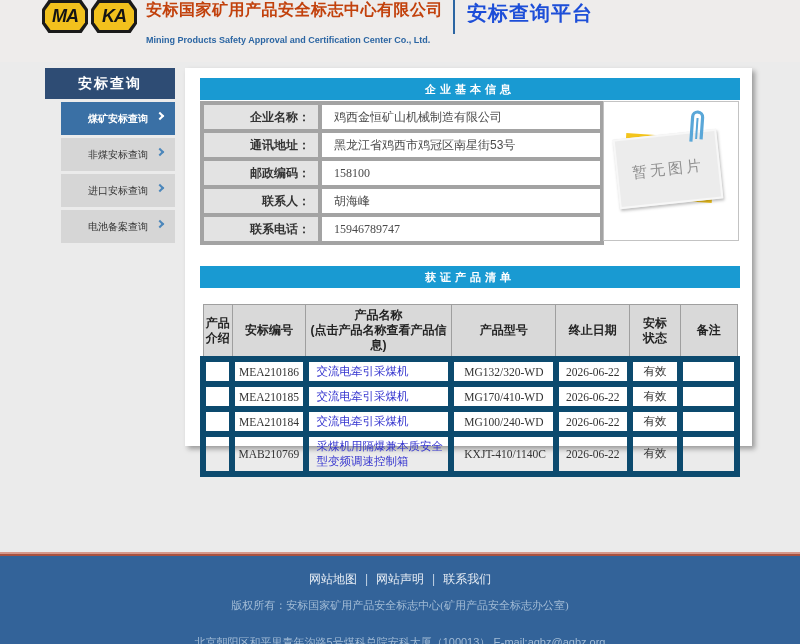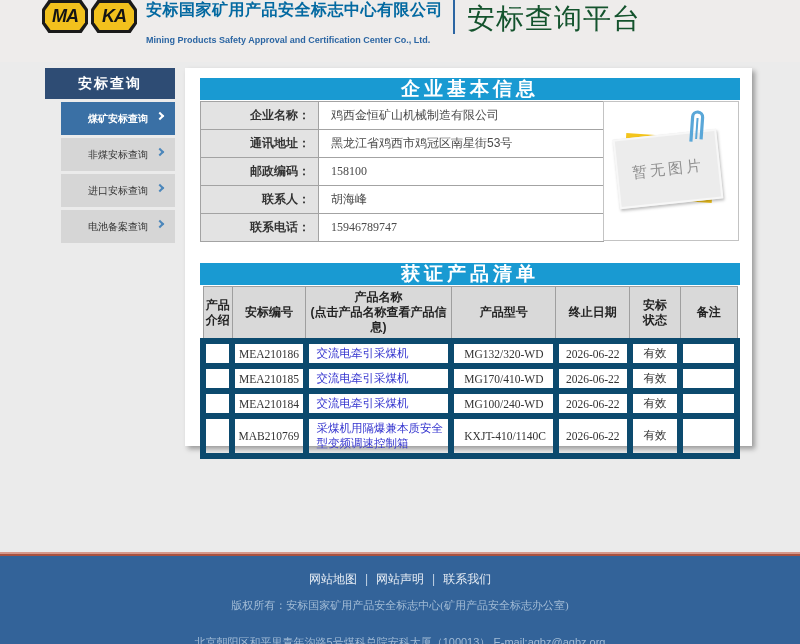--- a/index.html
+++ b/index.html
@@ -27,24 +27,24 @@
   }
   .badge-inner {
     width:40px; height:27px;
     background:#f2c11d;
     clip-path:polygon(14% 0,86% 0,100% 28%,100% 72%,86% 100%,14% 100%,0 72%,0 28%);
     display:flex; align-items:center; justify-content:center;
     font-weight:bold; font-style:italic; font-size:18px; color:#141414;
     letter-spacing:-1px;
   }
   .org-block { margin-left:9px; }
-  .org-cn { font-size:16px; font-weight:bold; color:#0369a1; letter-spacing:0.5px; }
+  .org-cn { font-size:16px; font-weight:bold; color:#c2410c; letter-spacing:0.5px; }
   .org-en { font-size:9px; font-weight:bold; color:#2c66a3; margin-top:14px; }
   .header-divider { width:2px; height:34px; background:#2c66a3; margin:0 12px 0 10px; }
-  .platform-title { font-size:28px; font-weight:normal; color:#14532d; letter-spacing:1px; }
+  .platform-title { font-size:20px; font-weight:bold; color:#1d4ed8; letter-spacing:1px; }
 
   
   .sidebar { position:absolute; left:45px; top:68px; width:130px; }
   .sb-header {
     height:31px; line-height:31px;
     background:#2e4c74; color:#fff;
     text-align:center; font-size:14px; font-weight:bold; letter-spacing:2px;
   }
   .sb-item {
     height:33px; margin-top:3px;
@@ -66,27 +66,27 @@
   .panel {
     position:absolute; left:185px; top:68px;
     width:567px; height:378px;
     background:#fff;
     box-shadow:3px 3px 5px rgba(0,0,0,0.35);
     padding:10px 12px 0 15px;
   }
   .section-header {
     height:22px; line-height:22px;
     background:#199ad2; color:#fff;
-    font-size:19px; font-weight:bold;
+    font-size:11px; font-weight:bold;
     text-align:center; letter-spacing:4px;
   }
   .ent-wrap { display:flex; margin-top:1px; }
   table { border-collapse:collapse; }
   .ent-table { width:404px; }
-  .ent-table td { border:1px solid #a3a3a3; height:28px; font-size:12px; }
+  .ent-table td { border:4px solid #a3a3a3; height:28px; font-size:12px; }
   .ent-table td.label {
     width:118px; background:#e3e3e3;
     text-align:right; padding-right:8px;
     font-weight:bold; color:#333;
   }
   .ent-table td.value { padding-left:12px; color:#4a4a4a; }
   .ascii { font-family:"Liberation Serif", serif; font-size:13px; }
 
   .noimg-box {
     width:136px; height:140px;
@@ -108,21 +108,21 @@
     border:2px solid #f7f7f7;
     box-shadow:1px 2px 3px rgba(0,0,0,0.25);
     transform:rotate(-6deg);
     display:flex; align-items:center; justify-content:center;
   }
   .noimg-text { font-size:15px; color:#8f8f8f; letter-spacing:3px; }
   .paperclip { position:absolute; right:30px; top:6px; transform:rotate(4deg); }
 
   
   .prod-section { margin-top:21px; }
-  .prod-table { width:100%; margin-top:1px; table-layout:fixed; }
+  .prod-table { width:100%; margin-top:16px; table-layout:fixed; }
   .prod-table th {
     background:#d9d9d9;
     border:1px solid #9f9f9f;
     font-size:12px; font-weight:bold; color:#222;
     padding:3px 2px; height:32px;
     white-space:pre-line; line-height:1.25;
   }
   .prod-table td {
     border:6px solid #0c4a6e;
     font-size:11.5px; color:#333;

